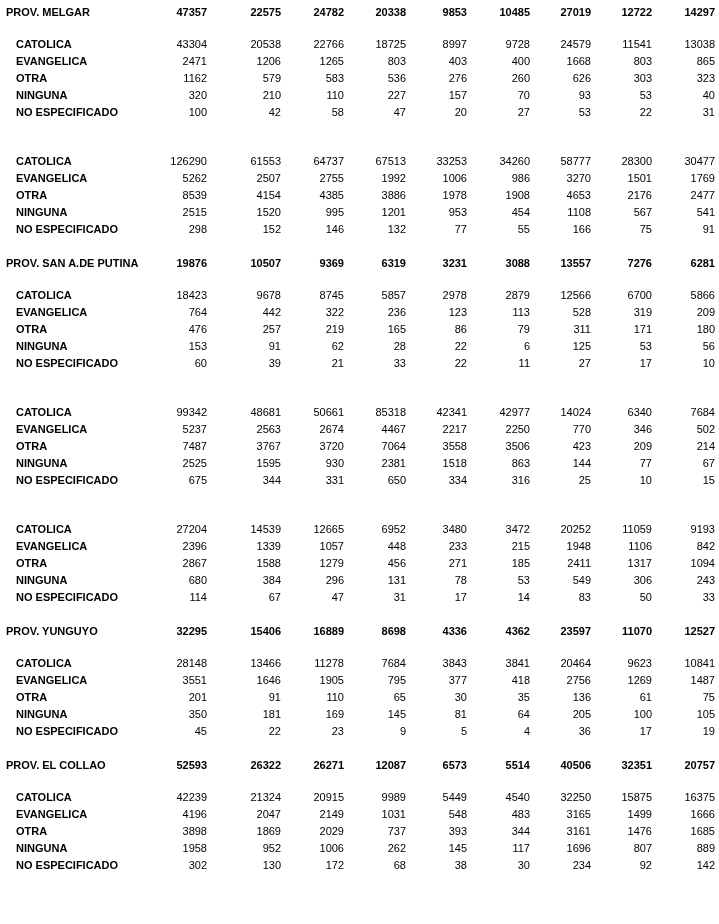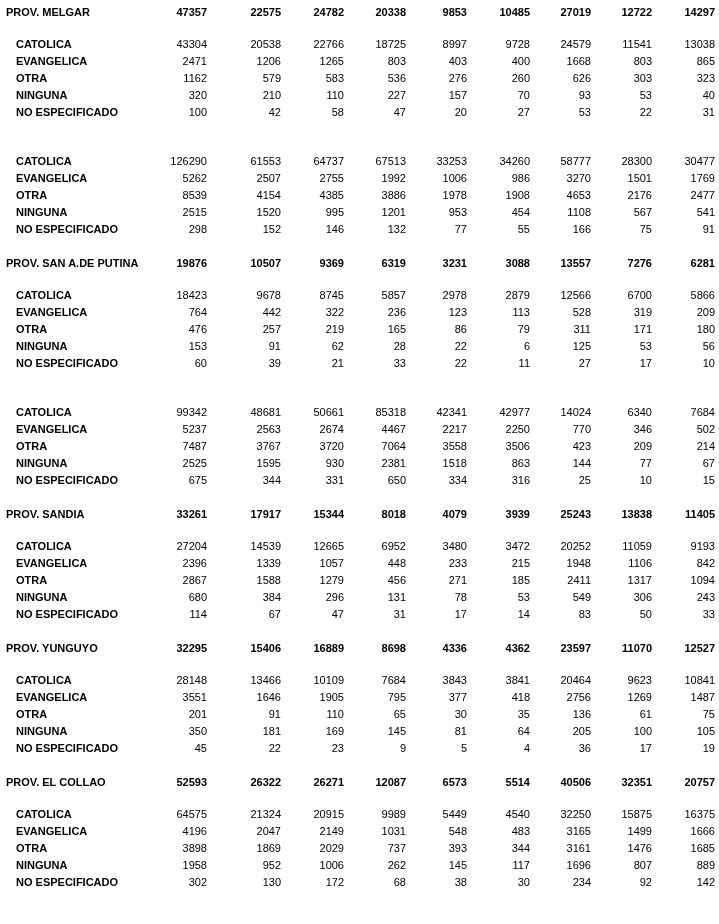--- a/index.html
+++ b/index.html
@@ -353,32 +353,20 @@
           <td class="num">650</td>
           <td class="num">334</td>
           <td class="num">316</td>
           <td class="num">25</td>
           <td class="num">10</td>
           <td class="num">15</td>
         </tr>
         <tr class="gap-row">
           <td colspan="10"></td>
         </tr>
-        <tr class="province-row">
-          <td class="label">PROV. SANDIA</td>
-          <td class="num">33261</td>
-          <td class="num">17917</td>
-          <td class="num">15344</td>
-          <td class="num">8018</td>
-          <td class="num">4079</td>
-          <td class="num">3939</td>
-          <td class="num">25243</td>
-          <td class="num">13838</td>
-          <td class="num">11405</td>
-        </tr>
         <tr class="spacer-row">
           <td colspan="10"></td>
         </tr>
         <tr class="category-row">
           <td class="label">CATOLICA</td>
           <td class="num">27204</td>
           <td class="num">14539</td>
           <td class="num">12665</td>
           <td class="num">6952</td>
           <td class="num">3480</td>
@@ -450,21 +438,21 @@
           <td class="num">11070</td>
           <td class="num">12527</td>
         </tr>
         <tr class="spacer-row">
           <td colspan="10"></td>
         </tr>
         <tr class="category-row">
           <td class="label">CATOLICA</td>
           <td class="num">28148</td>
           <td class="num">13466</td>
-          <td class="num">10109</td>
+          <td class="num">11278</td>
           <td class="num">7684</td>
           <td class="num">3843</td>
           <td class="num">3841</td>
           <td class="num">20464</td>
           <td class="num">9623</td>
           <td class="num">10841</td>
         </tr>
         <tr class="category-row">
           <td class="label">EVANGELICA</td>
           <td class="num">3551</td>
@@ -526,21 +514,21 @@
           <td class="num">5514</td>
           <td class="num">40506</td>
           <td class="num">32351</td>
           <td class="num">20757</td>
         </tr>
         <tr class="spacer-row">
           <td colspan="10"></td>
         </tr>
         <tr class="category-row">
           <td class="label">CATOLICA</td>
-          <td class="num">64575</td>
+          <td class="num">42239</td>
           <td class="num">21324</td>
           <td class="num">20915</td>
           <td class="num">9989</td>
           <td class="num">5449</td>
           <td class="num">4540</td>
           <td class="num">32250</td>
           <td class="num">15875</td>
           <td class="num">16375</td>
         </tr>
         <tr class="category-row">

